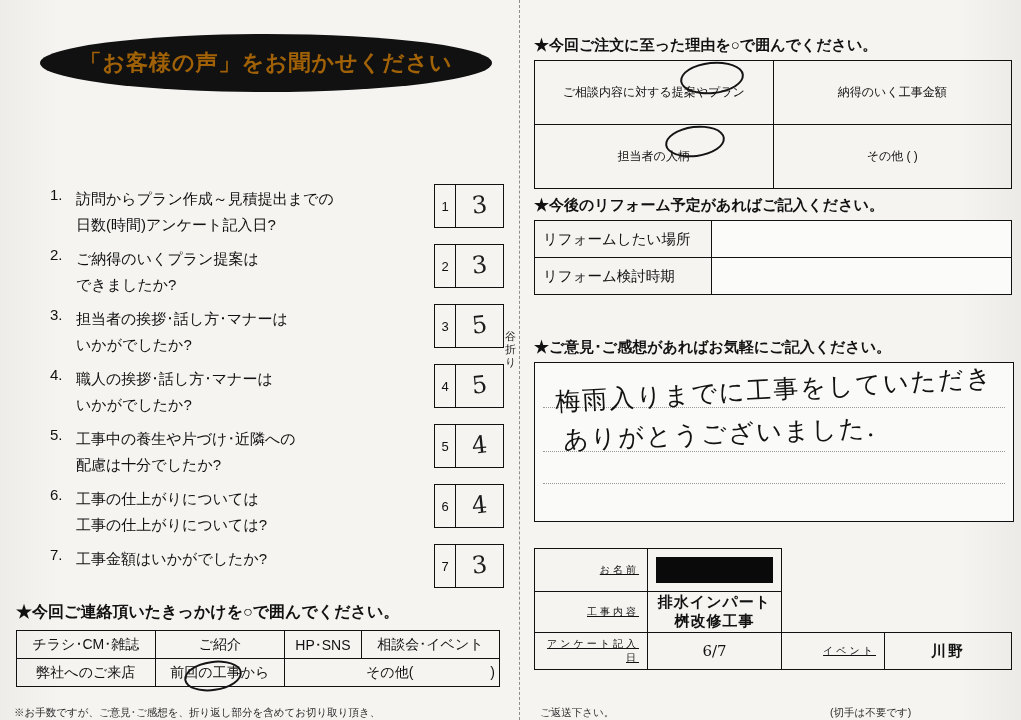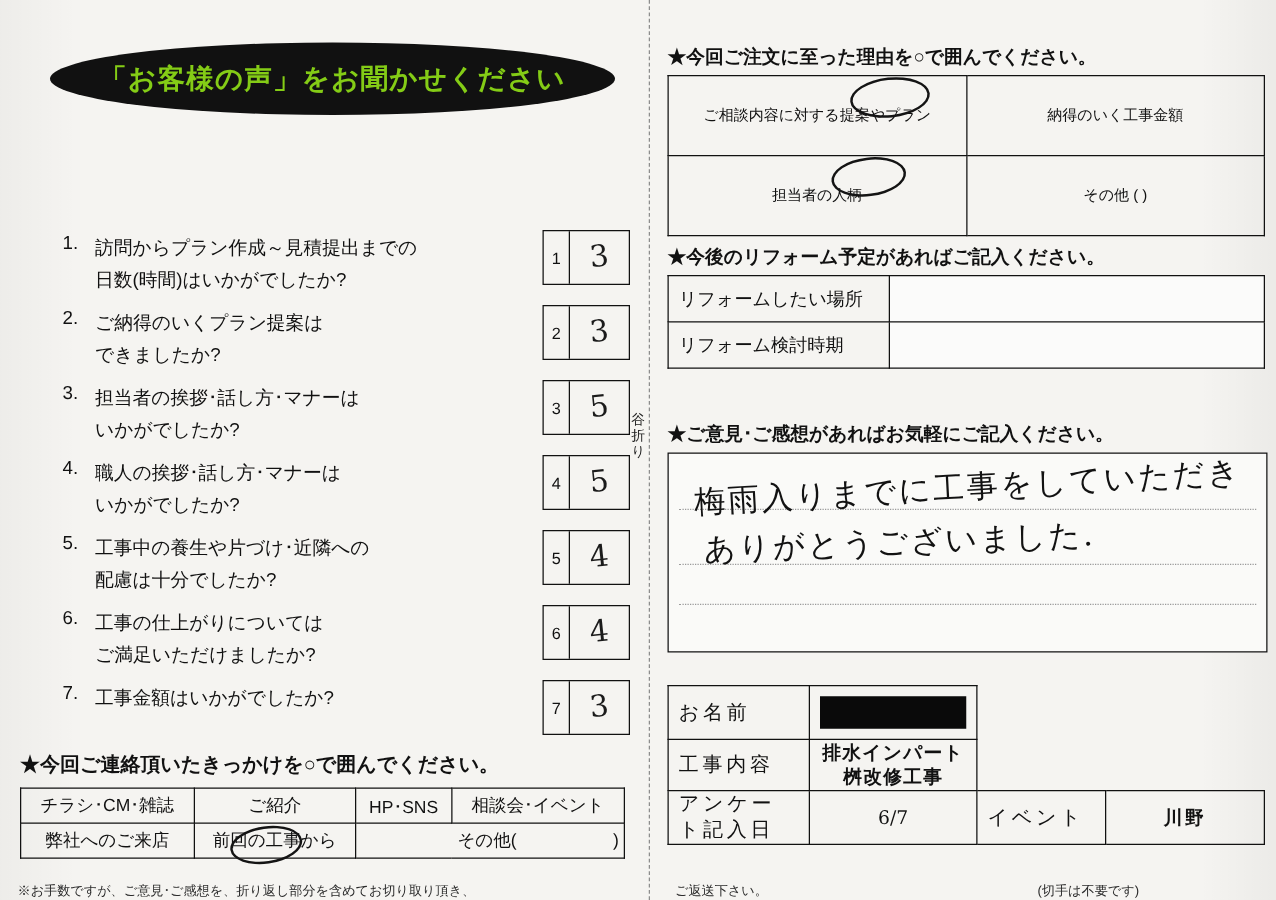--- a/index.html
+++ b/index.html
@@ -29,21 +29,21 @@
     letter-spacing:0px;
   }
   
   .left{position:absolute;left:0;top:0;width:519px;height:720px;}
   .ellipse-title{
     position:absolute;left:40px;top:34px;width:452px;height:58px;
     background:#111;border-radius:50%/50%;
     display:flex;align-items:center;justify-content:center;
   }
   .ellipse-title span{
-    color:#84cc16;font-size:22px;font-weight:bold;letter-spacing:1px;
+    color:#a16207;font-size:22px;font-weight:bold;letter-spacing:1px;
   }
   .sec1{position:absolute;left:18px;top:106px;}
   .sec1 .l1{font-size:21px;font-weight:bold;letter-spacing:0px;}
   .sec1 .l2{font-size:16px;margin-top:8px;margin-left:26px;letter-spacing:0px;}
   .qlist{position:absolute;left:40px;top:186px;width:470px;}
   .q{
     position:relative;min-height:54px;margin-bottom:6px;
   }
   .qnum{position:absolute;left:10px;top:0;font-size:15px;}
   .qtext{margin-left:36px;font-size:15px;line-height:26px;letter-spacing:0px;}
@@ -106,21 +106,21 @@
     position:absolute;
     font-family:"DejaVu Serif", serif;
     color:#121212;
   }
   .hw1{left:20px;top:10px;font-size:25px;transform:rotate(-3.2deg);letter-spacing:2px;}
   .hw2{left:28px;top:54px;font-size:25px;transform:rotate(-2.2deg);letter-spacing:2px;}
   .tbl-sign{
     position:absolute;left:10px;top:548px;width:478px;border-collapse:collapse;
   }
   .tbl-sign td{border:1.6px solid #111;font-size:15px;padding:0 8px;}
-  .tbl-sign td.lab{width:96px;text-align:left;letter-spacing:3px;font-size:16px;}
+  .tbl-sign td.lab{width:96px;text-align:right;letter-spacing:3px;font-size:10px;text-decoration:underline;}
   .tbl-sign tr.r1 td{height:42px;}
   .tbl-sign tr.r2 td{height:40px;}
   .tbl-sign tr.r3 td{height:36px;}
   .redact{display:block;background:#0a0a0a;height:26px;width:100%;}
   .work{
     text-align:center;font-size:19px;font-weight:bold;letter-spacing:1px;
   }
   .lab-small{font-size:11.5px;letter-spacing:0px;text-align:center;}
   .date-hand{
     text-align:center;font-family:"DejaVu Serif", serif;font-size:22px;
@@ -143,21 +143,21 @@
       <span>「お客様の声」をお聞かせください</span>
     </div>
 
 
     <div class="qlist">
 
       <div class="q">
         <div class="qnum">1.</div>
         <div class="qtext">
           <div>訪問からプラン作成～見積提出までの</div>
-          <div>日数(時間)はいかがでしたか?</div>
+          <div>日数(時間)アンケート記入日?</div>
         </div>
         <div class="ansbox">
           <div class="n">1</div>
           <div class="v">3</div>
         </div>
       </div>
 
       <div class="q">
         <div class="qnum">2.</div>
         <div class="qtext">
@@ -203,21 +203,21 @@
         <div class="ansbox">
           <div class="n">5</div>
           <div class="v">4</div>
         </div>
       </div>
 
       <div class="q">
         <div class="qnum">6.</div>
         <div class="qtext">
           <div>工事の仕上がりについては</div>
-          <div>ご満足いただけましたか?</div>
+          <div>工事の仕上がりについては?</div>
         </div>
         <div class="ansbox">
           <div class="n">6</div>
           <div class="v">4</div>
         </div>
       </div>
 
       <div class="q">
         <div class="qnum">7.</div>
         <div class="qtext">

